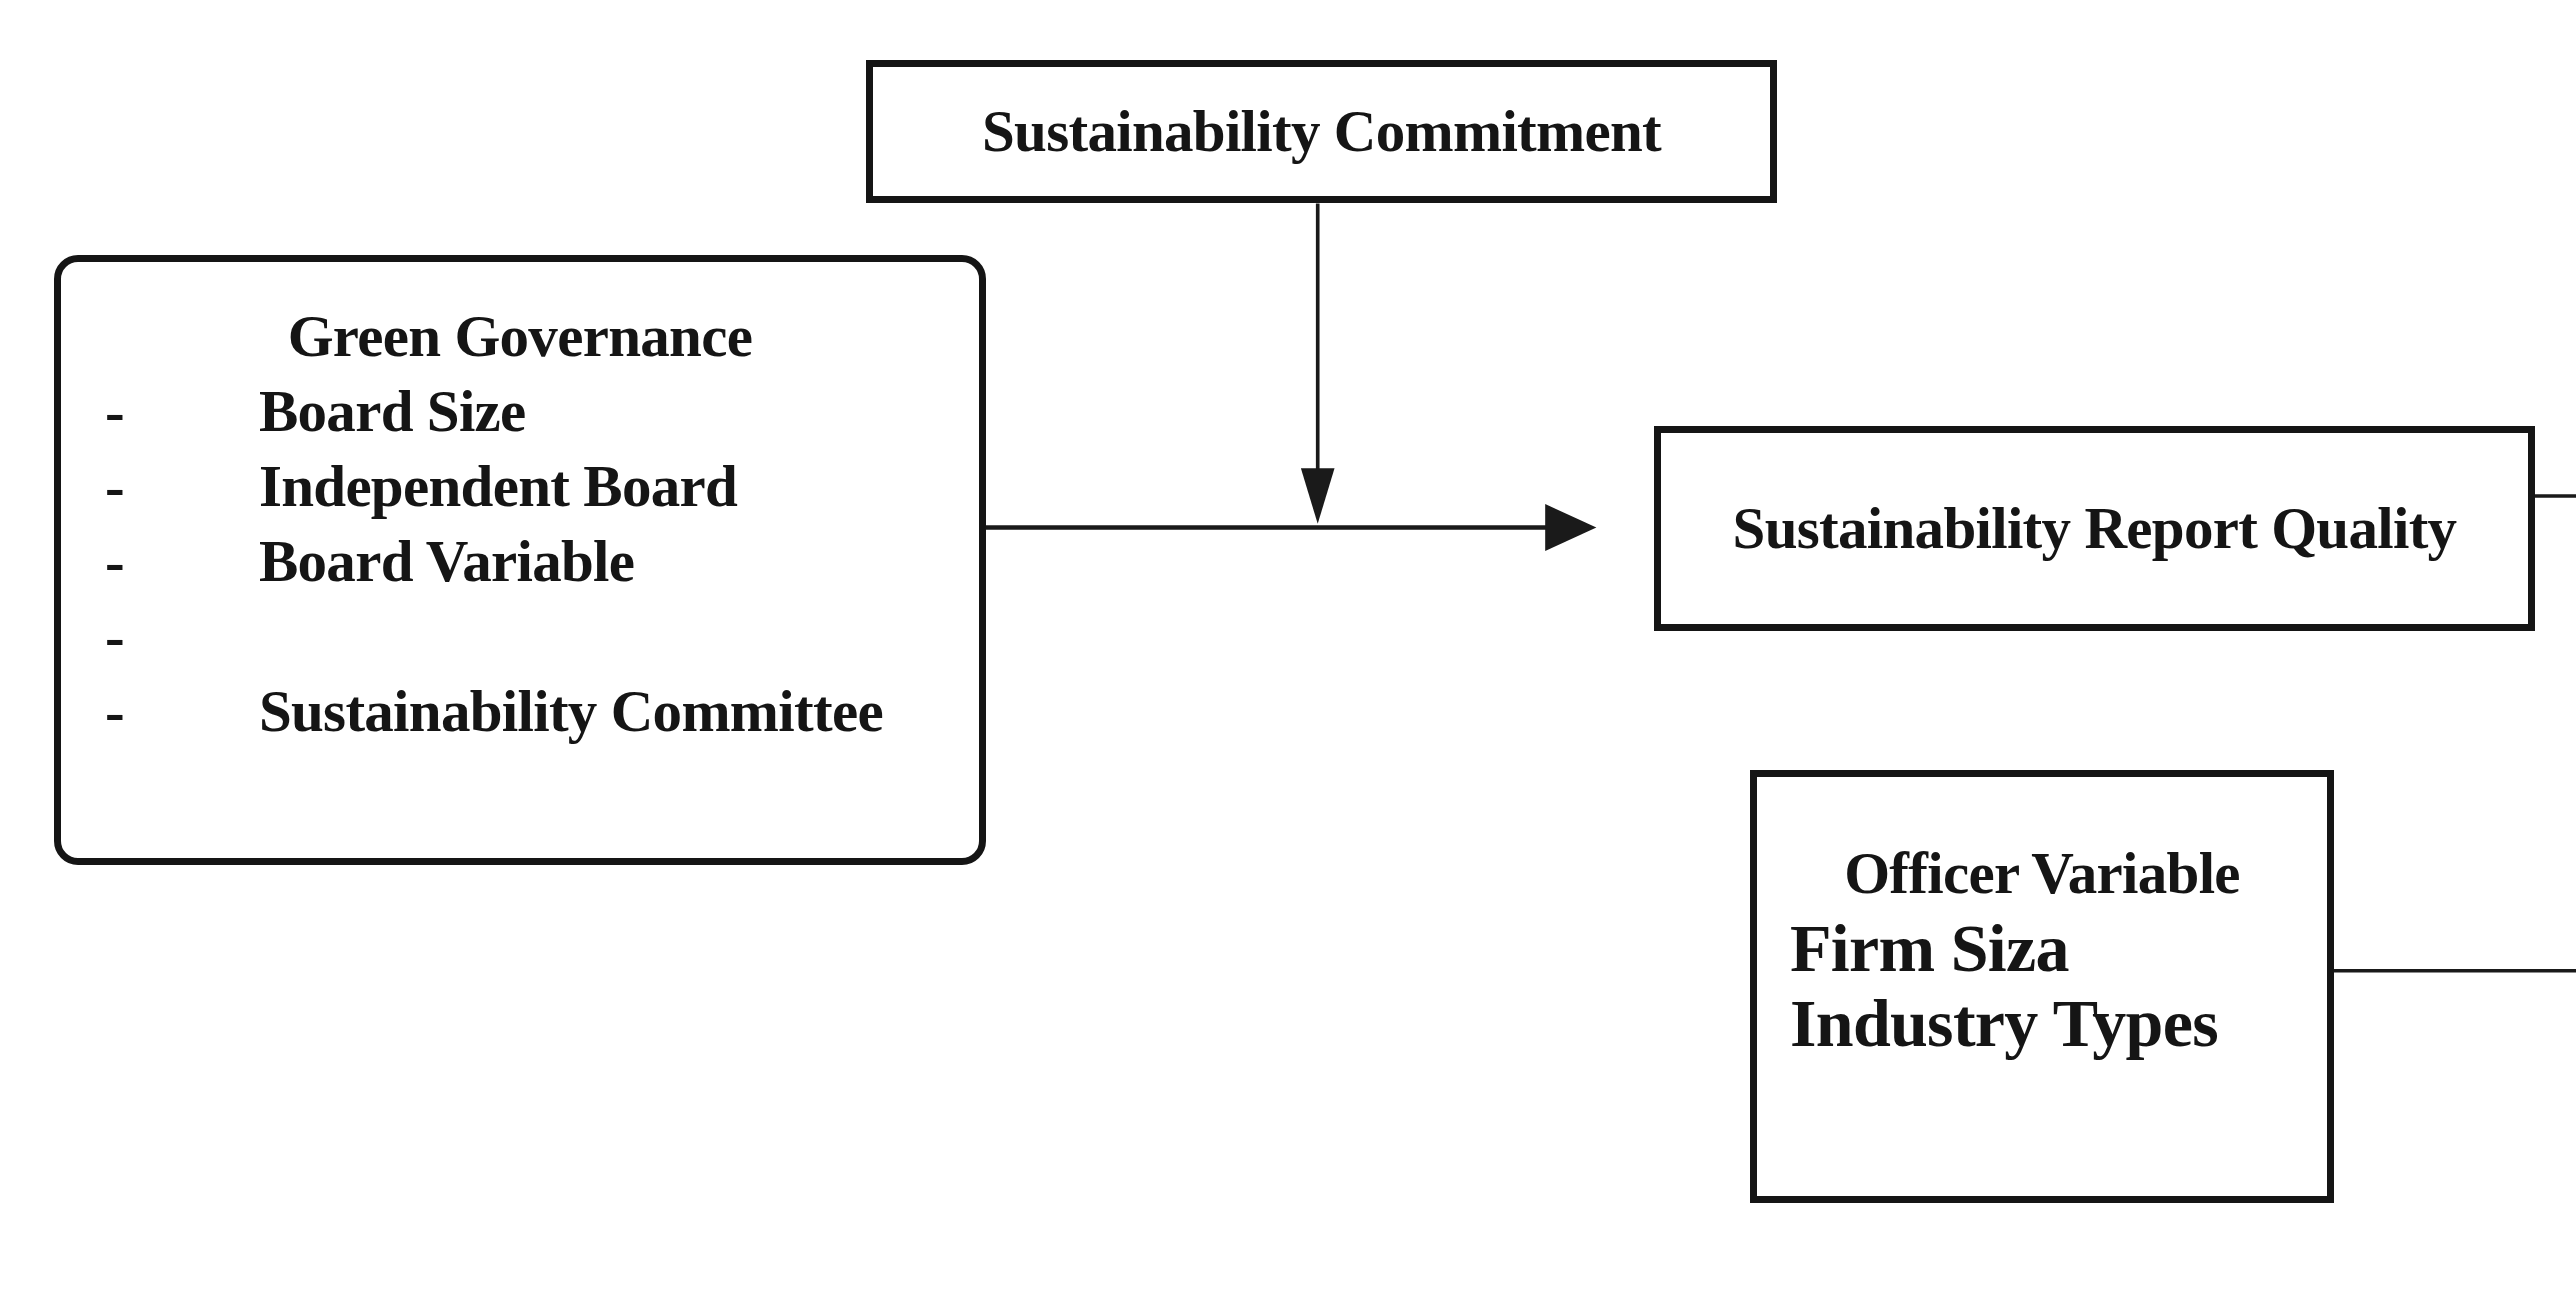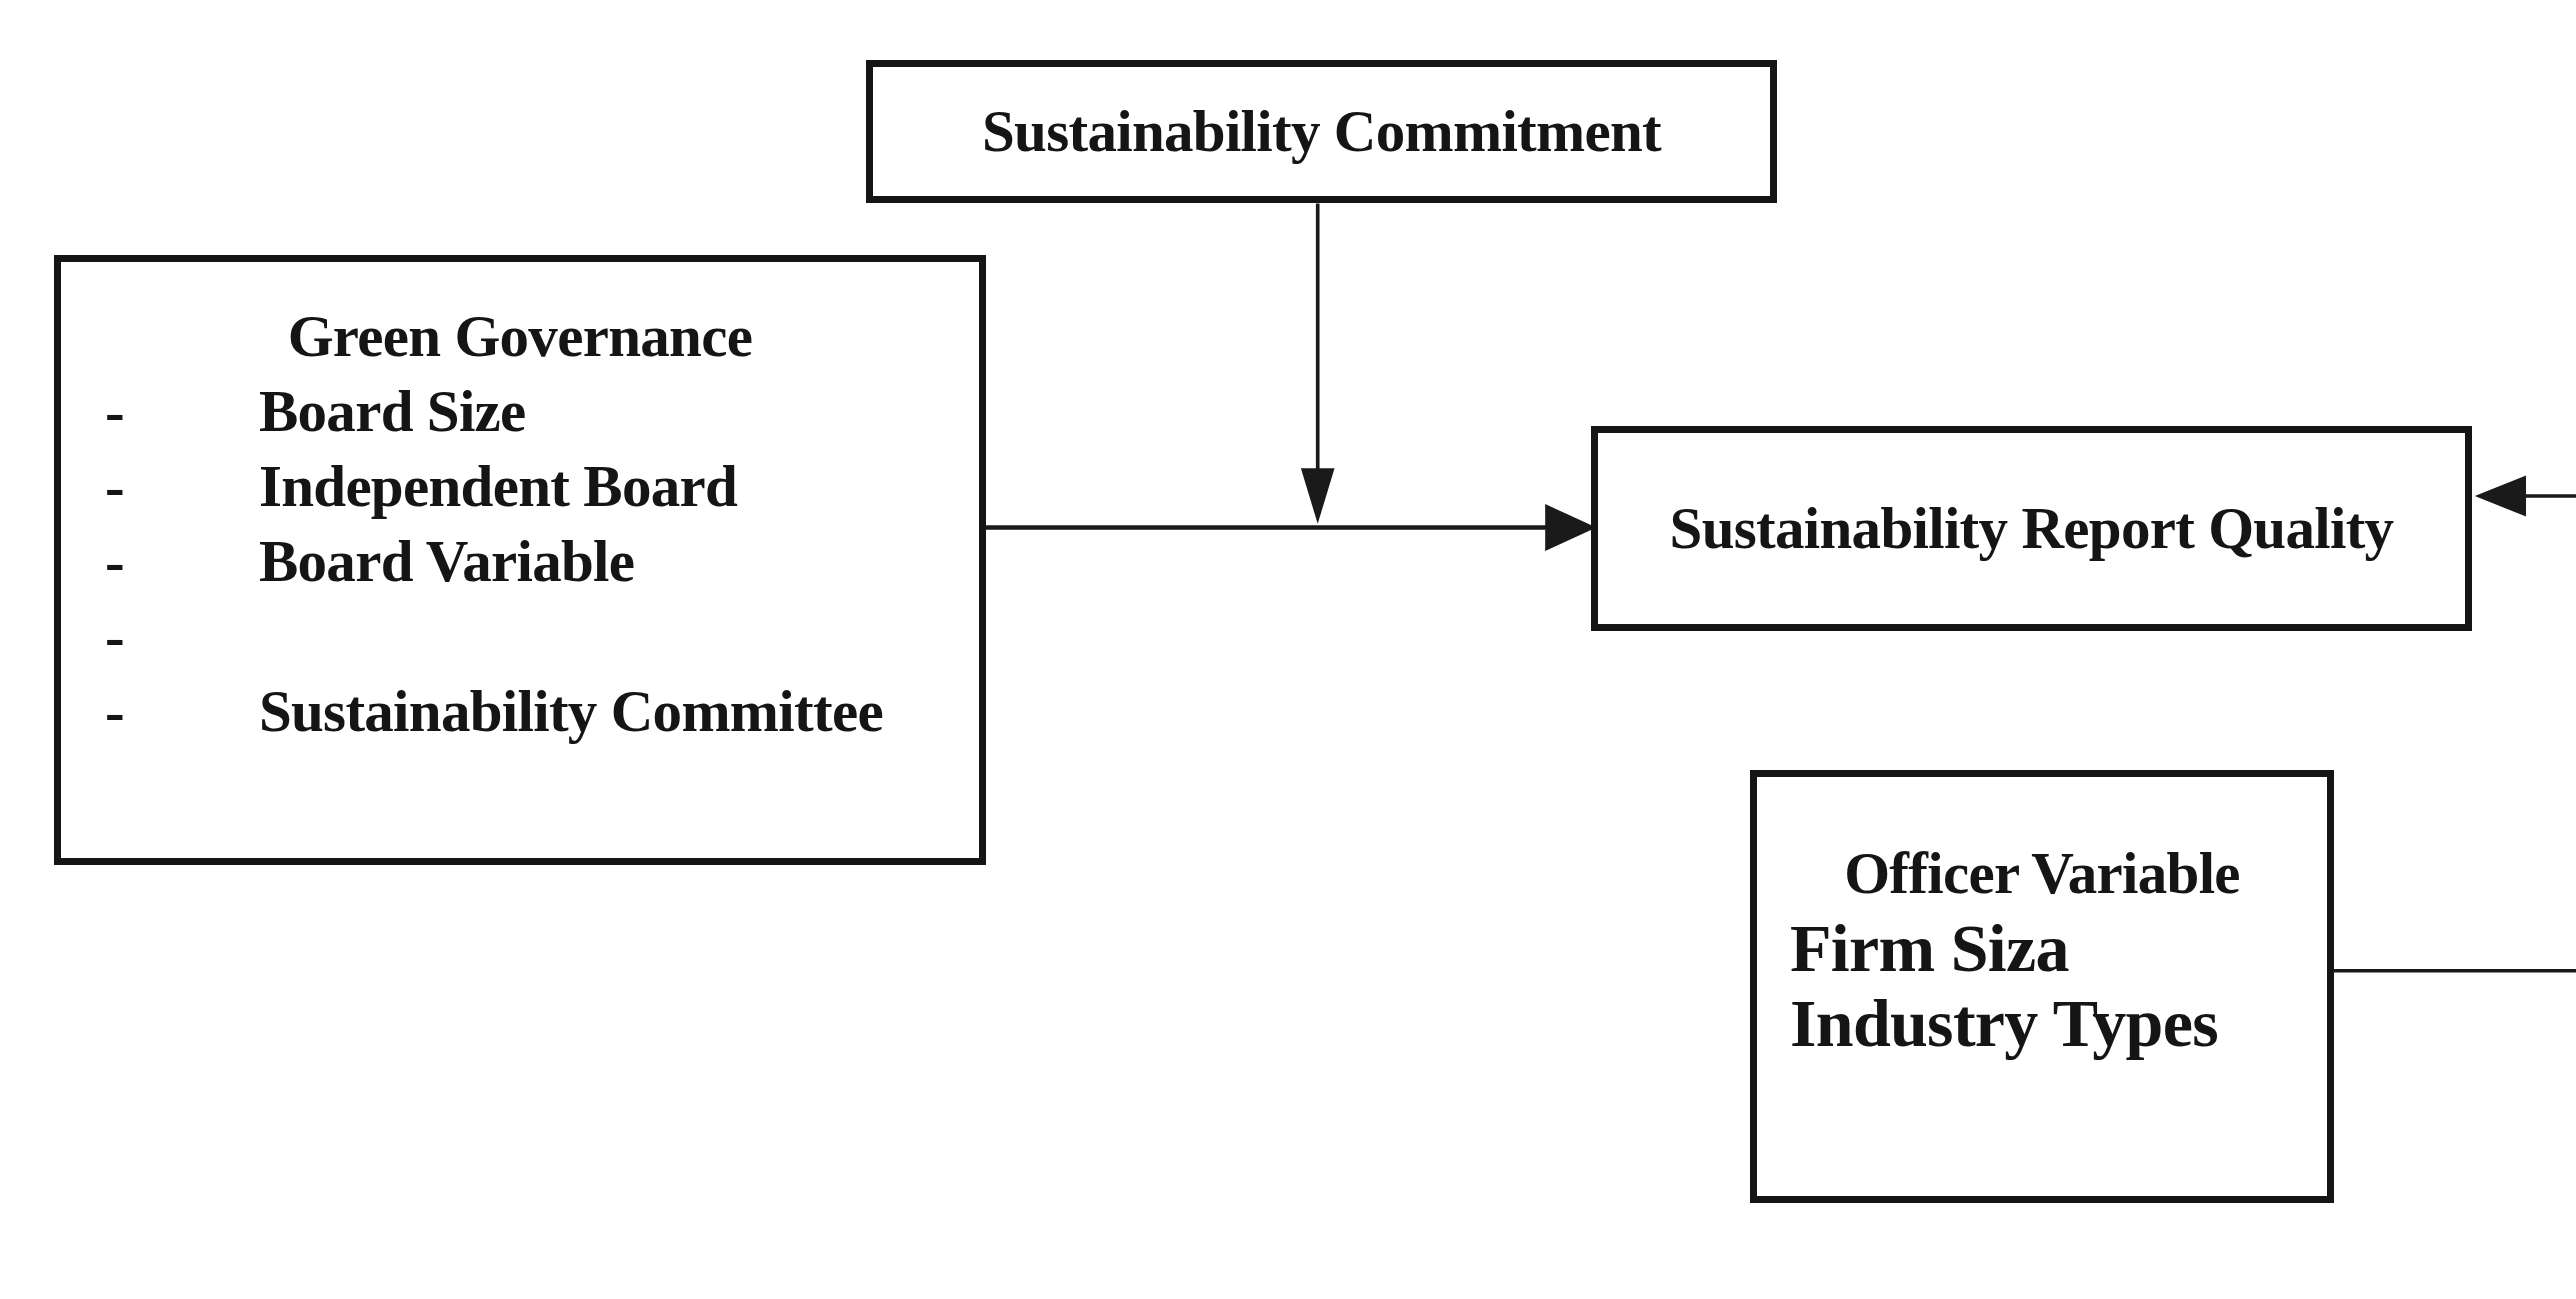--- a/index.html
+++ b/index.html
@@ -24,23 +24,24 @@
     background: #ffffff;
     box-sizing: border-box;
   }
   .box-top {
     left: 818px; top: 60px; width: 911px; height: 143px;
     display: flex; align-items: center; justify-content: center;
   }
   .box-left {
     left: 5.9px; top: 255px; width: 932px; height: 610px;
     padding-top: 37px;
+    border-radius: 24px;
   }
   .box-right {
-    left: 1543px; top: 426px; width: 881px; height: 205px;
+    left: 1606px; top: 426px; width: 881px; height: 205px;
     display: flex; align-items: center; justify-content: center;
   }
   .box-control {
     left: 1702px; top: 770px; width: 584px; height: 433px;
     padding-top: 59px;
   }
   .box-label {
     font-size: 59px;
     letter-spacing: -0.7px;
     white-space: nowrap;

